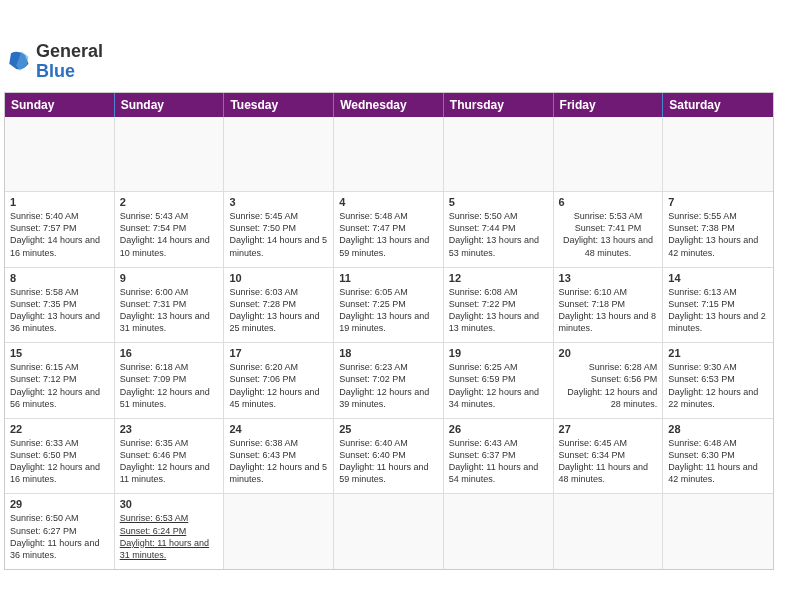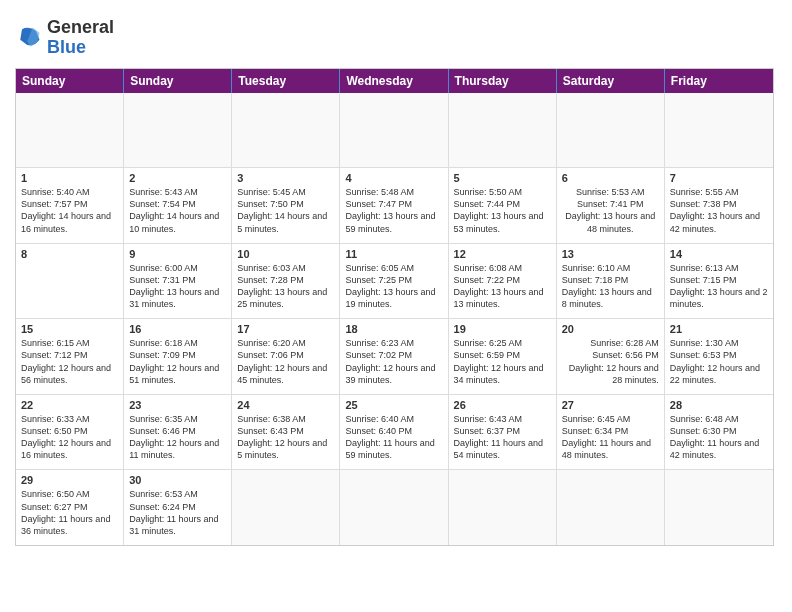--- a/index.html
+++ b/index.html
@@ -6,23 +6,24 @@
     body {
       font-family: Arial, sans-serif;
       background: #fff;
       width: 792px;
       height: 612px;
       overflow: hidden;
     }
     .page {
       width: 792px;
       height: 556px;
-      padding: 18px 18px 10px 15px;
+      padding: 18px 18px 10px 4px;
       display: flex;
       flex-direction: column;
+      margin-top: 24px;
     }
     .header {
       display: flex;
       justify-content: space-between;
       align-items: flex-start;
       margin-bottom: 10px;
     }
     .logo {
       display: flex;
       align-items: center;
@@ -125,22 +126,22 @@
     </div>
   </div>
 
   <div class="calendar">
     <div class="cal-header">
     <div class="cal-header-cell">Sunday</div>
         <div class="cal-header-cell">Sunday</div>
         <div class="cal-header-cell">Tuesday</div>
         <div class="cal-header-cell">Wednesday</div>
         <div class="cal-header-cell">Thursday</div>
+        <div class="cal-header-cell">Friday</div>
         <div class="cal-header-cell">Saturday</div>
-        <div class="cal-header-cell">Friday</div>
       </div>
     <div class="cal-body">
     <div class="cal-row">
           <div class="cal-cell empty"></div>
           <div class="cal-cell empty"></div>
           <div class="cal-cell empty"></div>
           <div class="cal-cell empty"></div>
           <div class="cal-cell empty"></div>
           <div class="cal-cell empty"></div>
           <div class="cal-cell empty"></div>
@@ -185,20 +186,23 @@
           <div class="cal-cell">
             <div class="day-num">7</div>
             <div class="cell-text" style="white-space: pre-line;">Sunrise: 5:55 AM
 Sunset: 7:38 PM
 Daylight: 13 hours and 42 minutes.</div>
           </div>
         </div>
         <div class="cal-row">
           <div class="cal-cell">
             <div class="day-num">8</div>
+            <div class="cell-text" style="white-space: pre-line;">Sunrise: 5:58 AM
+Sunset: 7:35 PM
+Daylight: 13 hours and 36 minutes.</div>
           </div>
           <div class="cal-cell">
             <div class="day-num">9</div>
             <div class="cell-text" style="white-space: pre-line;">Sunrise: 6:00 AM
 Sunset: 7:31 PM
 Daylight: 13 hours and 31 minutes.</div>
           </div>
           <div class="cal-cell">
             <div class="day-num">10</div>
             <div class="cell-text" style="white-space: pre-line;">Sunrise: 6:03 AM
@@ -262,21 +266,21 @@
 Daylight: 12 hours and 34 minutes.</div>
           </div>
           <div class="cal-cell">
             <div class="day-num">20</div>
             <div class="cell-text" style="white-space: pre-line; text-align: right;">Sunrise: 6:28 AM
 Sunset: 6:56 PM
 Daylight: 12 hours and 28 minutes.</div>
           </div>
           <div class="cal-cell">
             <div class="day-num">21</div>
-            <div class="cell-text" style="white-space: pre-line;">Sunrise: 1:30 AM
+            <div class="cell-text" style="white-space: pre-line;">Sunrise: 9:30 AM
 Sunset: 6:53 PM
 Daylight: 12 hours and 22 minutes.</div>
           </div>
         </div>
         <div class="cal-row">
           <div class="cal-cell">
             <div class="day-num">22</div>
             <div class="cell-text" style="white-space: pre-line;">Sunrise: 6:33 AM
 Sunset: 6:50 PM
 Daylight: 12 hours and 16 minutes.</div>
@@ -320,21 +324,21 @@
         </div>
         <div class="cal-row">
           <div class="cal-cell">
             <div class="day-num">29</div>
             <div class="cell-text" style="white-space: pre-line;">Sunrise: 6:50 AM
 Sunset: 6:27 PM
 Daylight: 11 hours and 36 minutes.</div>
           </div>
           <div class="cal-cell">
             <div class="day-num">30</div>
-            <div class="cell-text" style="white-space: pre-line;">Sunrise: 6:53 AM
+            <div class="cell-text" style="white-space: pre-line; text-decoration: underline;">Sunrise: 6:53 AM
 Sunset: 6:24 PM
 Daylight: 11 hours and 31 minutes.</div>
           </div>
           <div class="cal-cell empty"></div>
           <div class="cal-cell empty"></div>
           <div class="cal-cell empty"></div>
           <div class="cal-cell empty"></div>
           <div class="cal-cell empty"></div>
         </div>
       </div>

